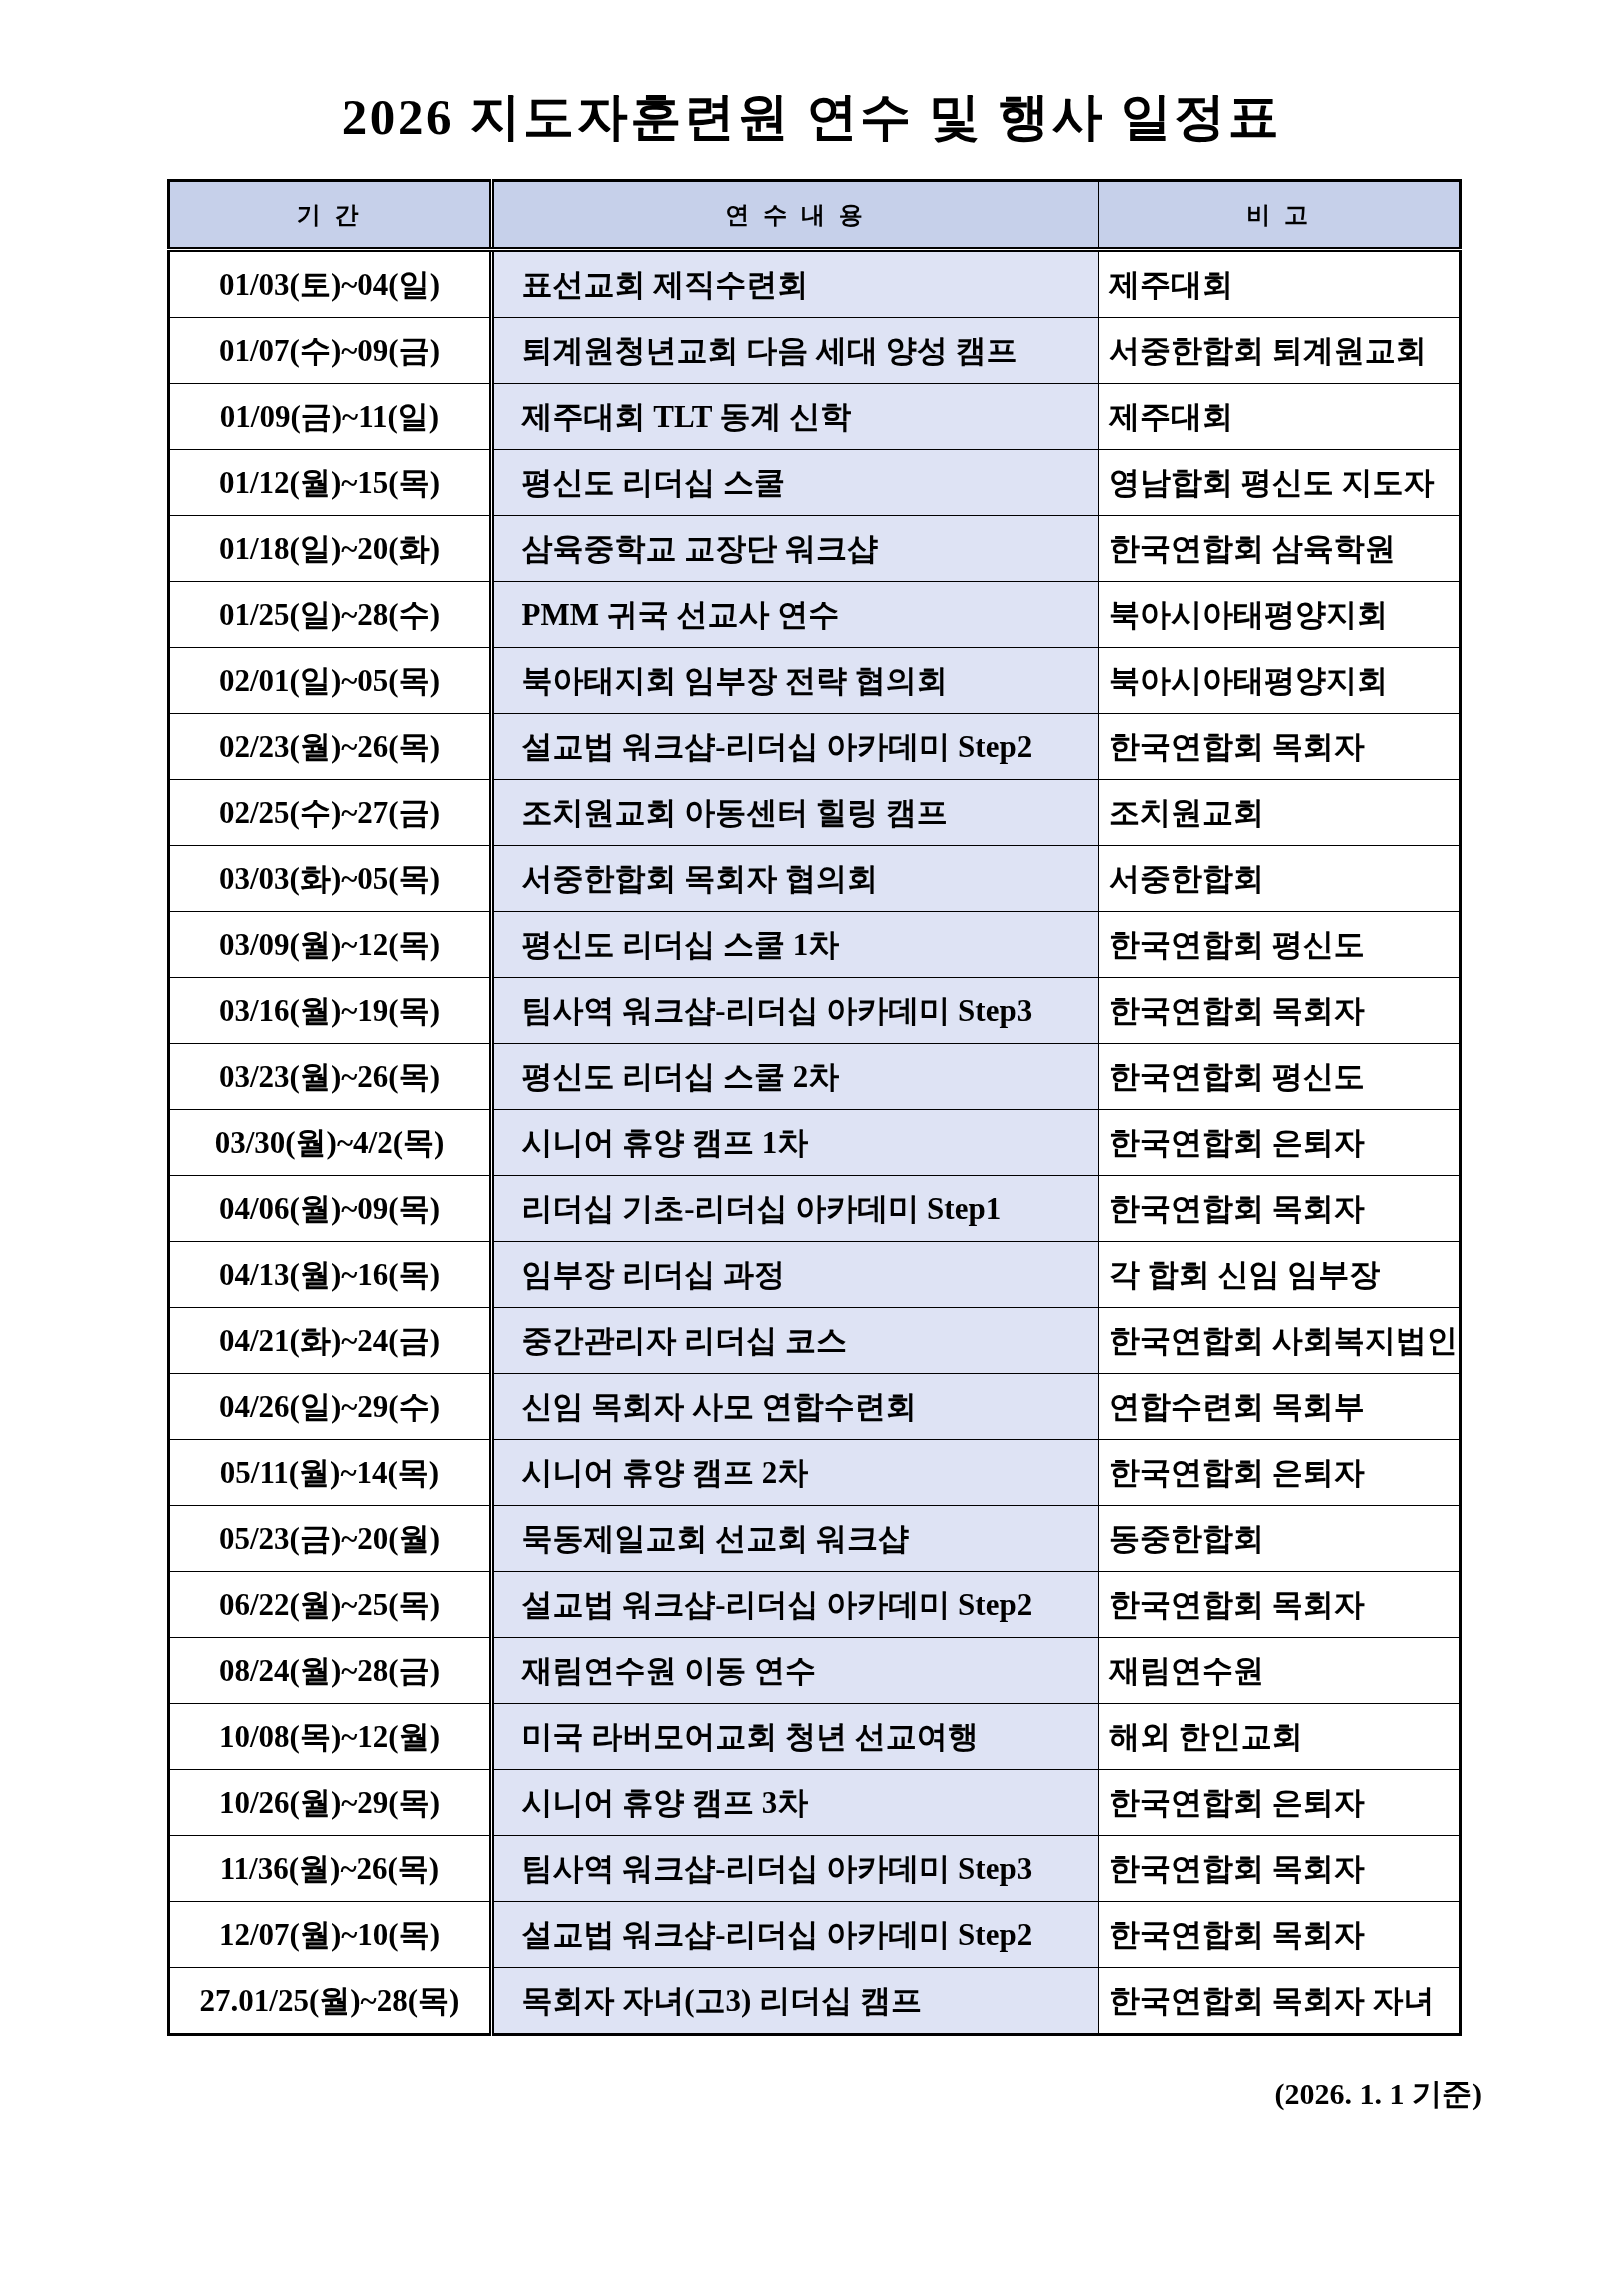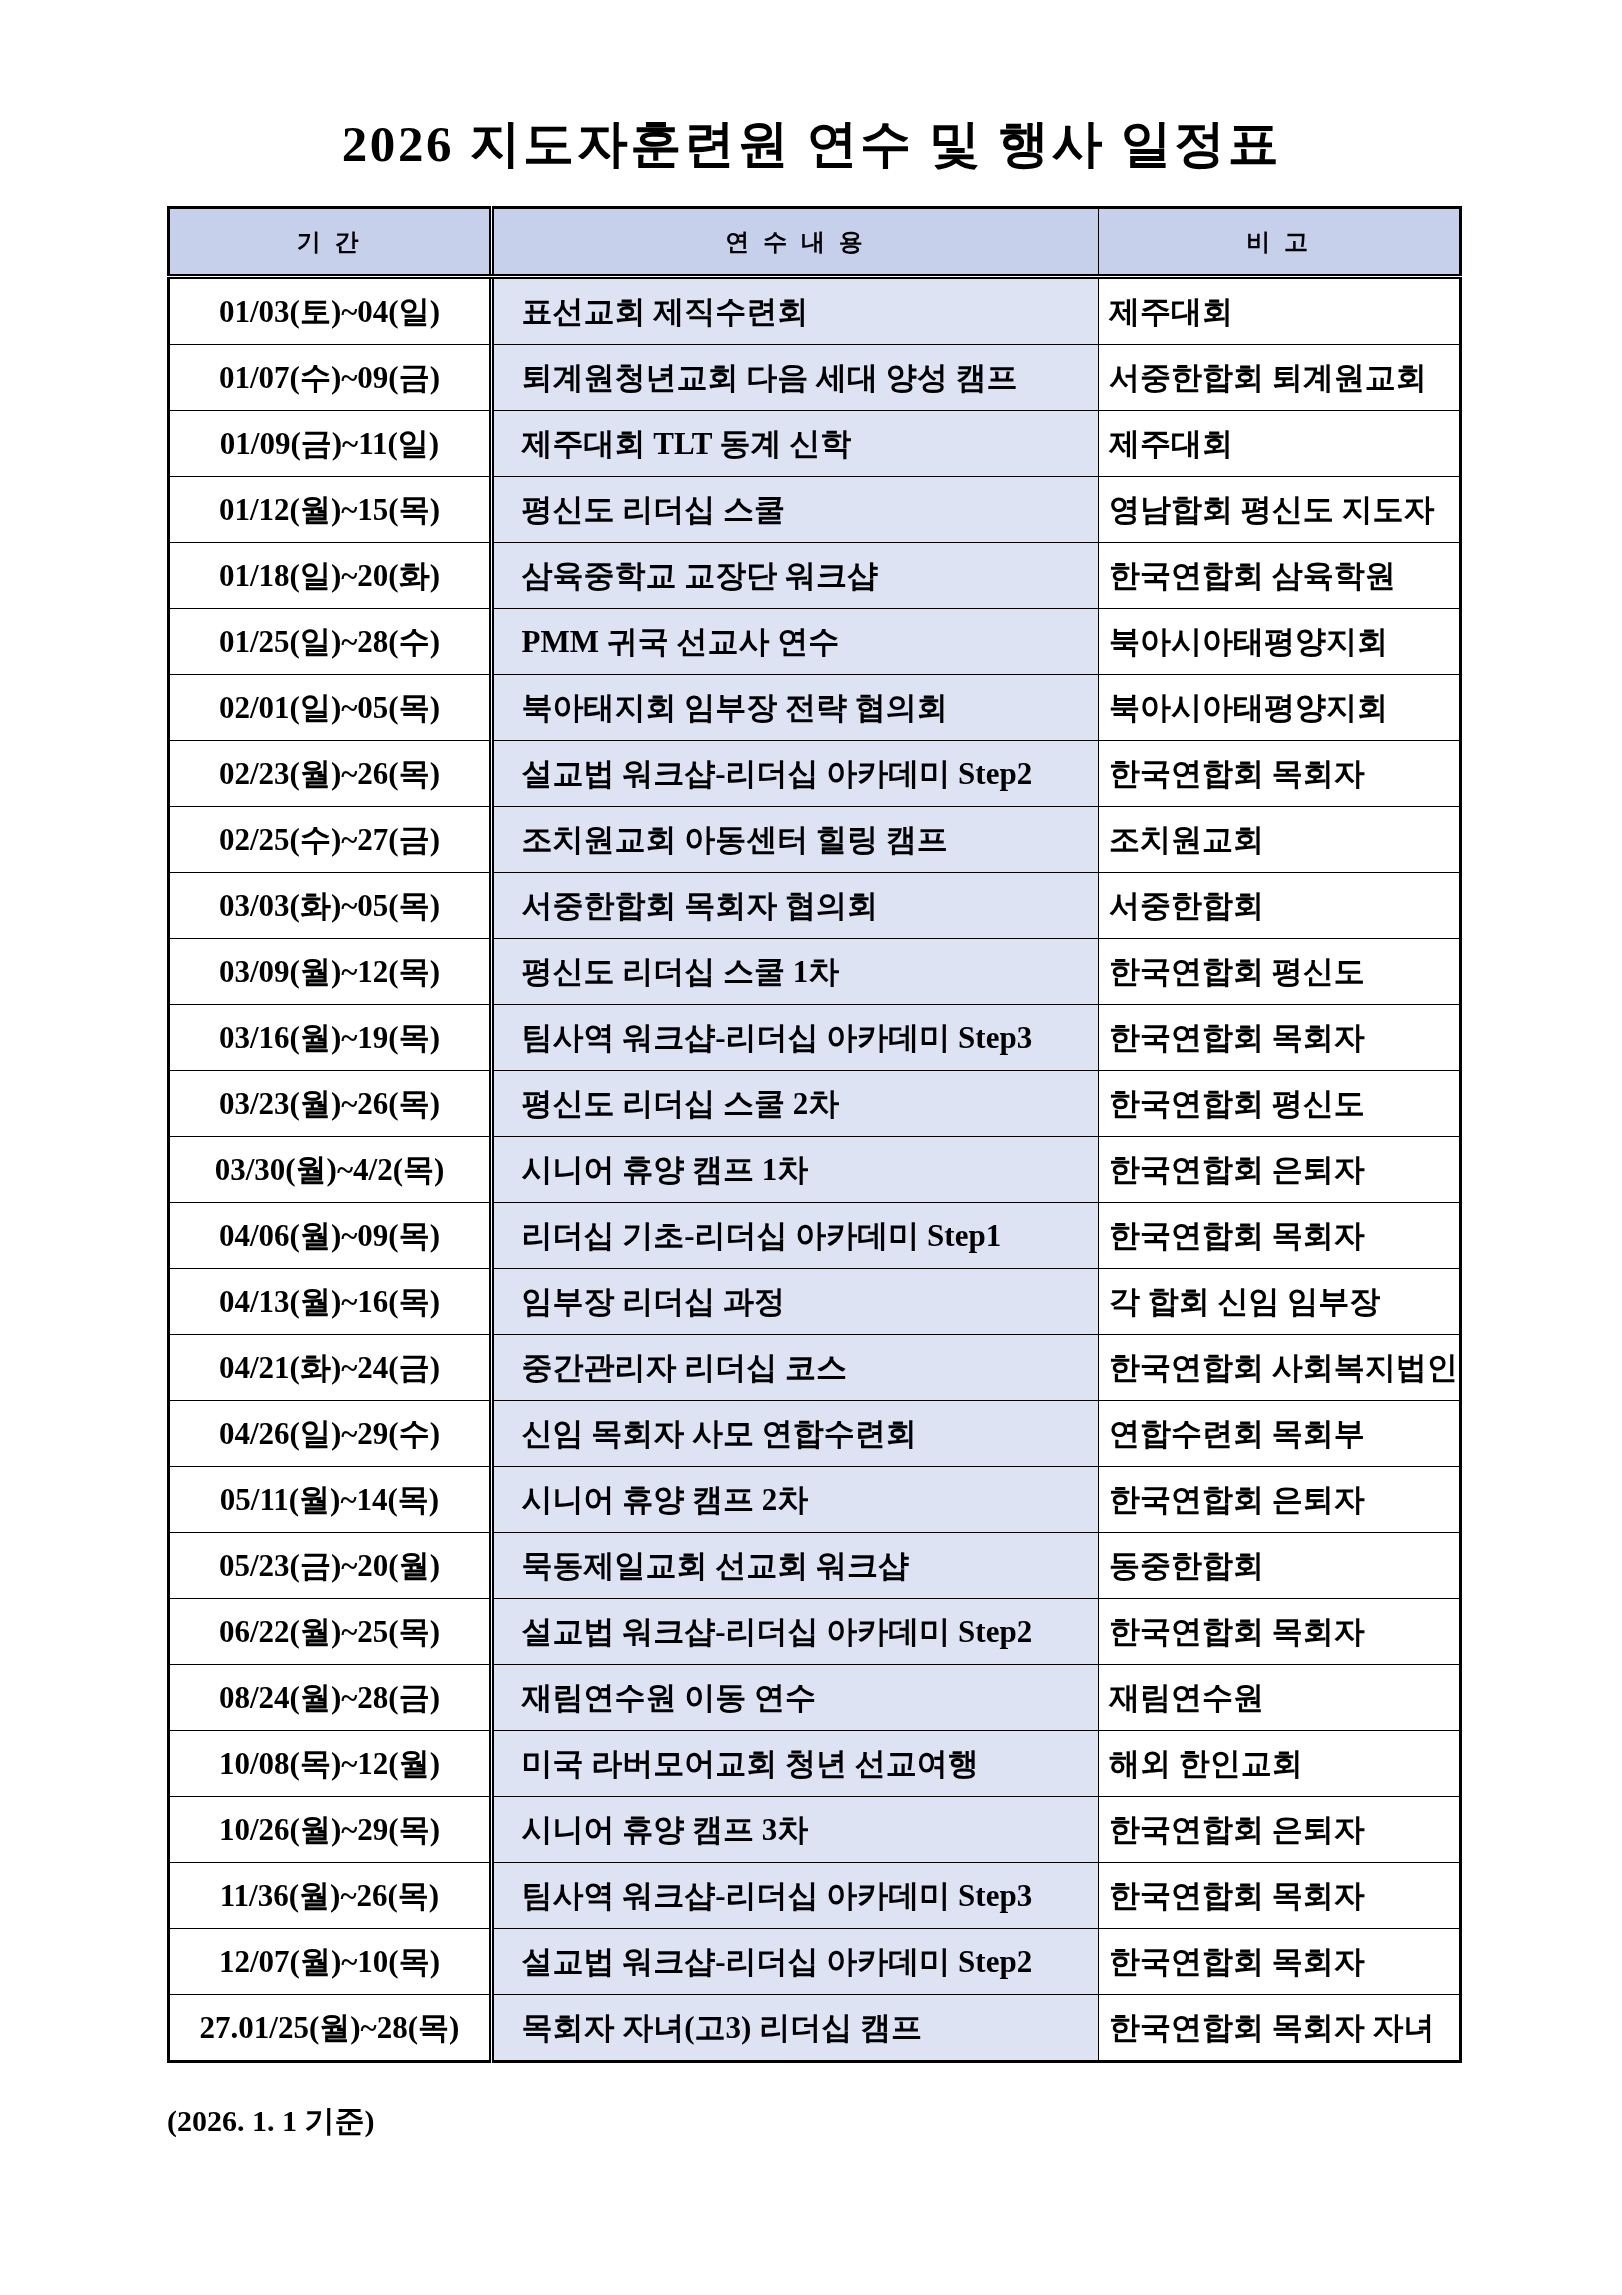--- a/index.html
+++ b/index.html
@@ -14,21 +14,21 @@
     color: #000000;
     position: relative;
   }
   .page {
     width: 1623px;
     height: 2295px;
     overflow: hidden;
   }
   .doc-title {
     margin: 0;
-    padding-top: 116px;
+    padding-top: 89px;
     text-align: center;
     font-size: 51px;
     font-weight: 700;
     letter-spacing: 2.6px;
     line-height: 1.1;
     color: #000000;
   }
   table.schedule {
     margin-left: 167px;
     margin-top: 34px;
@@ -71,20 +71,21 @@
     text-align: left;
   }
   td.c3 {
     padding-left: 10px;
     text-align: left;
   }
   .footer-note {
     width: 1315px;
     margin-left: 167px;
     margin-top: 38px;
+    text-align: right;
     font-size: 30px;
     font-weight: 700;
     color: #000000;
   }
 </style>
 </head>
 <body>
 
 <div class="page">
 

